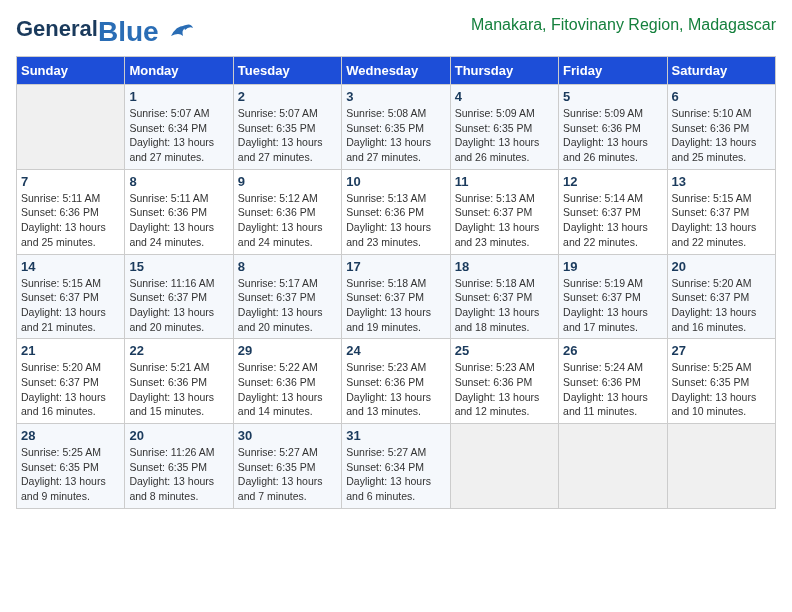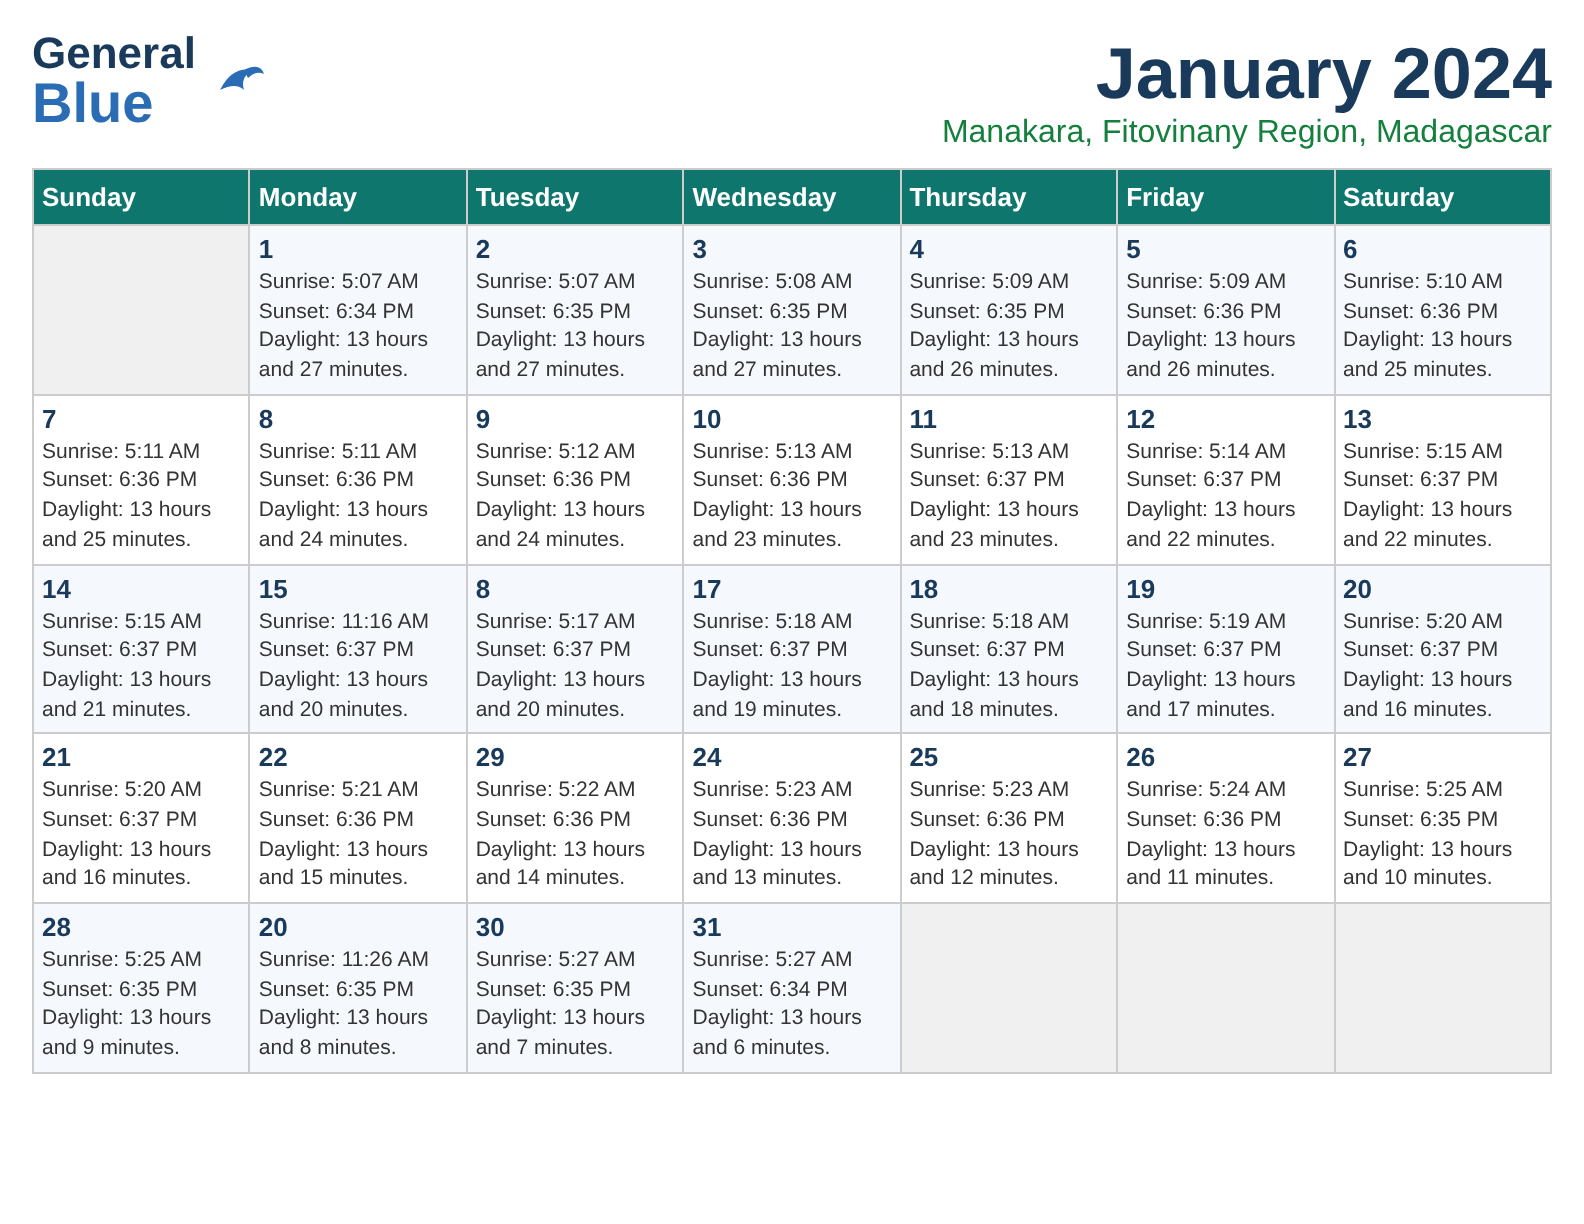--- a/index.html
+++ b/index.html
@@ -32,21 +32,21 @@
     .location-title {
       font-size: 16px;
       color: #15803d;
     }
     table {
       width: 100%;
       border-collapse: collapse;
       font-size: 11px;
     }
     thead tr th {
-      background-color: #0f766e;
+      background-color: #1d4ed8;
       color: #fff;
       padding: 6px 4px;
       text-align: left;
       font-size: 13px;
       font-weight: bold;
       border: 1px solid #ccc;
     }
     tbody tr td {
       border: 1px solid #ccc;
       padding: 4px;
@@ -75,32 +75,31 @@
     .empty-cell {
       background-color: #f0f0f0 !important;
     }
   </style>
 </head>
 <body>
 
 <div class="header-area">
   <div class="logo">
     <div style="display:flex;align-items:center;gap:4px;">
-      <div style="display:flex;flex-direction:column;line-height:1;">
+      <div style="display:flex;line-height:1;">
         <span style="font-size:22px;font-weight:bold;color:#1a3a5c;">General</span>
         <span style="font-size:28px;font-weight:bold;color:#2a6db5;">Blue</span>
       </div>
       <svg width="32" height="32" viewBox="0 0 32 32">
         <path d="M8 20 Q14 8 24 10 Q18 14 20 20 Q16 16 8 20Z" fill="#2a6db5"></path>
         <path d="M20 10 Q28 6 30 12 Q26 10 22 14Z" fill="#2a6db5"></path>
       </svg>
     </div>
   </div>
   <div class="title-area">
-    <div class="month-title">January 2024</div>
     <div class="location-title">Manakara, Fitovinany Region, Madagascar</div>
   </div>
 </div>
 
 <table>
   <thead>
     <tr>
     <th>Sunday</th>
         <th>Monday</th>
         <th>Tuesday</th>

